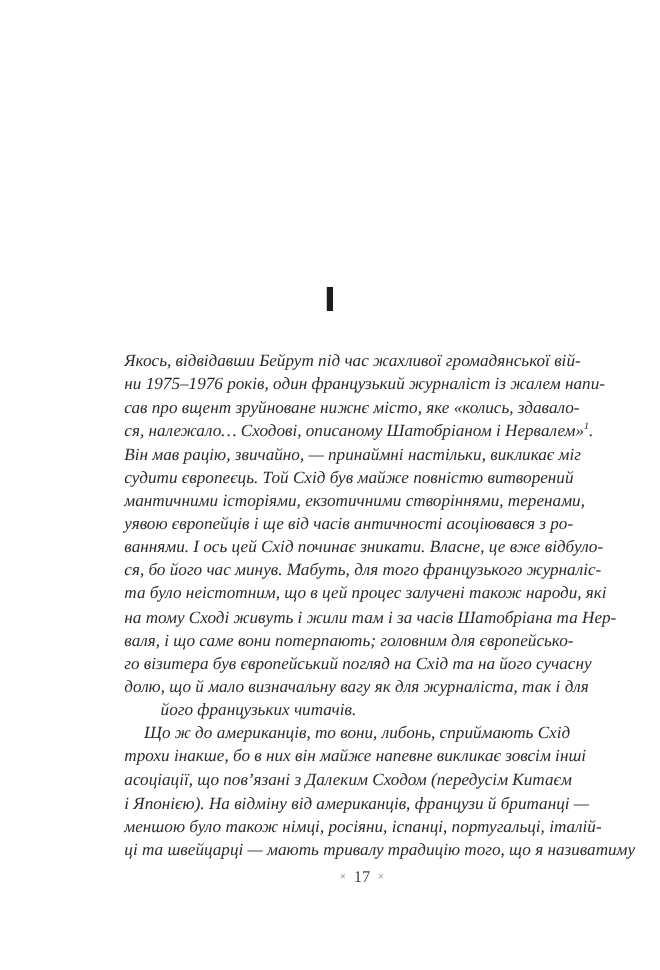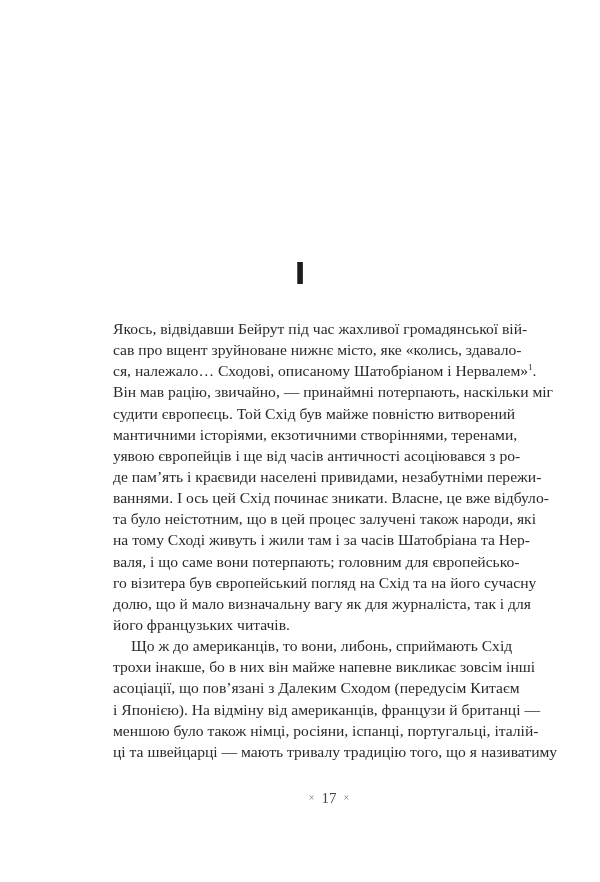--- a/index.html
+++ b/index.html
@@ -42,23 +42,25 @@
       font-size: 15.6px;
       line-height: 21.15px;
       color: #2a2a2a;
     }
     .line {
       display: block;
       white-space: nowrap;
       text-align: justify;
       text-align-last: justify;
       height: 21.15px;
+      font-style: italic;
     }
     .line.last {
       text-align-last: left;
+      margin-left: 33px;
     }
     .line.indent {
       padding-left: 18px;
     }
     .folio {
       position: absolute;
       left: 0;
       width: 600px;
       top: 790px;
       text-align: center;
@@ -81,28 +83,29 @@
   </style>
 </head>
 <body>
 
 <div class="page">
   <div class="chapter-heading">I</div>
 
   <div class="body-text">
     <div>
       <span class="line">Якось, відвідавши Бейрут під час жахливої громадянської вій-</span>
+      <span class="line">ни 1975–1976 років, один французький журналіст із жалем напи-</span>
       <span class="line">сав про вщент зруйноване нижнє місто, яке «колись, здавало-</span>
       <span class="line"><span>ся, належало… Сходові, описаному Шатобріаном і Нервалем»</span><sup>1</sup>.</span>
-      <span class="line">Він мав рацію, звичайно, — принаймні потерпають, наскільки міг</span>
+      <span class="line">Він мав рацію, звичайно, — принаймні настільки, викликає міг</span>
       <span class="line">судити європеєць. Той Схід був майже повністю витворений</span>
       <span class="line">мантичними історіями, екзотичними створіннями, теренами,</span>
       <span class="line">уявою європейців і ще від часів античності асоціювався з ро-</span>
-      <span class="line">де пам’ять і краєвиди населені привидами, незабутніми пережи-</span>
       <span class="line">ваннями. І ось цей Схід починає зникати. Власне, це вже відбуло-</span>
+      <span class="line">ся, бо його час минув. Мабуть, для того французького журналіс-</span>
       <span class="line">та було неістотним, що в цей процес залучені також народи, які</span>
       <span class="line">на тому Сході живуть і жили там і за часів Шатобріана та Нер-</span>
       <span class="line">валя, і що саме вони потерпають; головним для європейсько-</span>
       <span class="line">го візитера був європейський погляд на Схід та на його сучасну</span>
       <span class="line">долю, що й мало визначальну вагу як для журналіста, так і для</span>
       <span class="line last">його французьких читачів.</span>
     </div>
     <div>
       <span class="line indent">Що ж до американців, то вони, либонь, сприймають Схід</span>
       <span class="line">трохи інакше, бо в них він майже напевне викликає зовсім інші</span>

